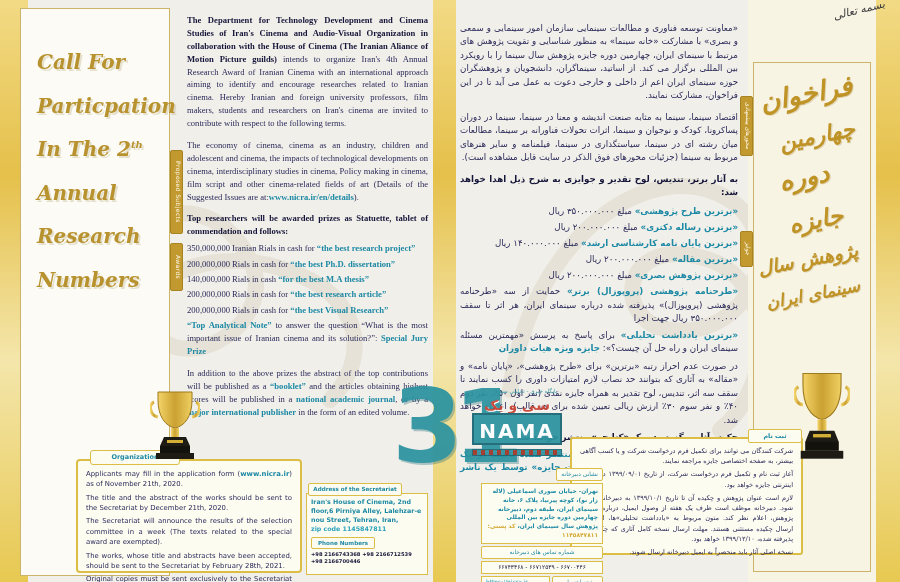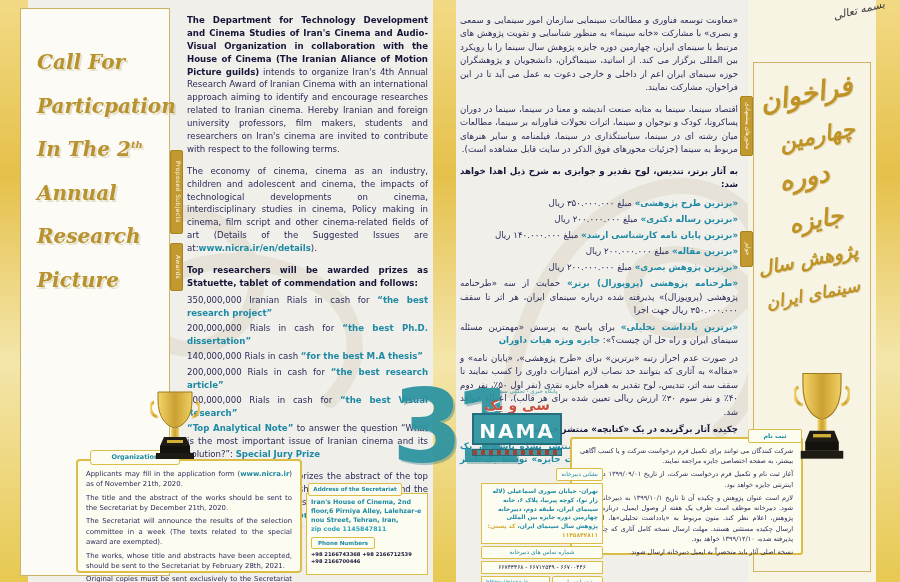--- a/index.html
+++ b/index.html
@@ -23,21 +23,21 @@
   
   .vtab{position:absolute;z-index:4;background:#c1992f;color:#fdf8e8;writing-mode:vertical-rl;
         text-align:center;font-size:6px;letter-spacing:.4px;border-radius:2px;overflow:hidden;
         border:1px solid #a88322;}
   #vtab-subjects-en{left:170px;top:150px;width:11px;height:82px;}
   #vtab-awards-en{left:170px;top:243px;width:11px;height:46px;}
   #vtab-subjects-fa{left:740px;top:96px;width:11px;height:58px;}
   #vtab-awards-fa{left:740px;top:231px;width:11px;height:34px;}
   
   .col-en{position:absolute;left:187px;top:14px;width:241px;z-index:3;color:#2a2a5a;
-          font-size:8.6px;line-height:1.5;text-align:justify;}
+          font-size:8.6px;line-height:1.5;text-align:justify;font-family:Liberation Serif, serif;}
   .col-en p{margin:0 0 9px;}
   .b-navy{font-weight:bold;color:#15153a;}
   .teal{color:#1d89a5;font-weight:bold;}
   .prizes-block{margin:0 0 2px;}
   .prize-line{margin:0 0 2.5px;}
   
   .app-box{position:absolute;left:76px;top:459px;width:226px;height:114px;z-index:4;
            border:2px solid #dcbd46;background:#fdfcf1;border-radius:4px;padding:8px 8px 4px;
            font-size:6.9px;color:#2a2a5a;text-align:justify;line-height:1.5;box-sizing:border-box;}
   .app-box p{margin:0 0 3px;}
@@ -63,21 +63,21 @@
                 direction:rtl;text-align:center;}
   .logo-fa-red{position:absolute;left:80px;top:17px;width:90px;color:#c94434;font-weight:bold;
                font-size:14px;direction:rtl;text-align:center;text-shadow:1px 1px 0 #fff;}
   .logo-nama{position:absolute;left:80px;top:33px;width:90px;height:32px;background:#2b93a0;
              border:2px solid #176573;color:#fff;font-weight:bold;font-size:20px;text-align:center;
              line-height:33px;letter-spacing:2px;box-sizing:border-box;}
   .logo-film{position:absolute;left:80px;top:69px;width:90px;height:7px;
              background:repeating-linear-gradient(90deg,#a03325 0 4px,#2b93a0 4px 8px);
              border:1px solid #176573;box-sizing:border-box;}
   
-  .col-fa{position:absolute;left:460px;top:14px;width:278px;z-index:3;direction:rtl;
+  .col-fa{position:absolute;left:460px;top:22px;width:278px;z-index:3;direction:rtl;
           color:#2a2a5a;font-size:8.7px;line-height:1.55;text-align:justify;}
   .col-fa p{margin:0 0 8px;}
   .fa-prize{margin:0 0 2.5px;text-align:right;}
   
   .reg-box{position:absolute;left:570px;top:437px;width:233px;height:118px;z-index:4;
            border:2px solid #dcbd46;background:#fdfcf1;border-radius:3px;padding:7px 8px;
            box-sizing:border-box;direction:rtl;color:#2a2a5a;font-size:6.6px;line-height:1.55;
            text-align:justify;}
   .reg-box p{margin:0 0 3px;}
   .reg-tab{position:absolute;left:748px;top:429px;width:52px;height:12px;z-index:5;
@@ -133,21 +133,21 @@
     <path d="M40,300 C60,150 180,60 260,110 C320,150 280,250 200,240 C140,232 150,140 240,170 C300,190 310,290 250,340" fill="none" stroke="rgba(140,120,60,0.10)" stroke-width="16" stroke-linecap="round"></path>
   </svg>
 
   <div class="left-panel">
     <div class="script-title">
       <div>Call For</div>
       <div>Particpation</div>
       <div><span>In The 2</span><sup>th</sup></div>
       <div>Annual</div>
       <div>Research</div>
-      <div>Picture</div>
+      <div>Numbers</div>
     </div>
   </div>
 
   <div class="vtab" id="vtab-subjects-en">Proposed Subjects</div>
   <div class="vtab" id="vtab-awards-en">Awards</div>
   <div class="vtab" id="vtab-subjects-fa">محورهای پیشنهادی</div>
   <div class="vtab" id="vtab-awards-fa">جوایز</div>
 
   <div class="col-en">
     <p>

